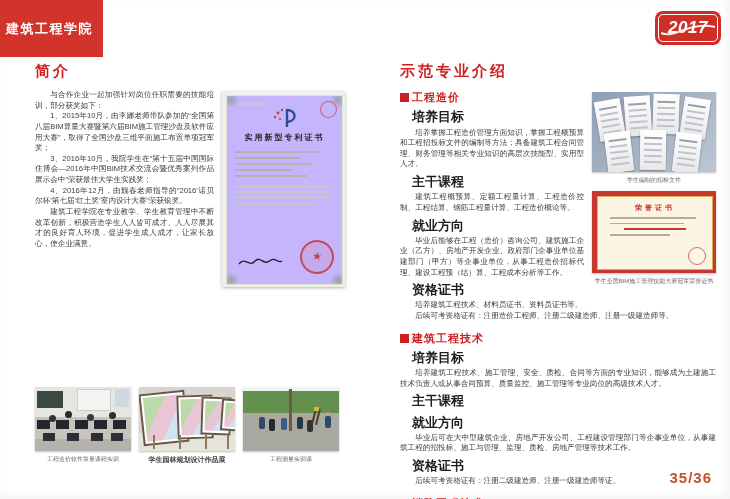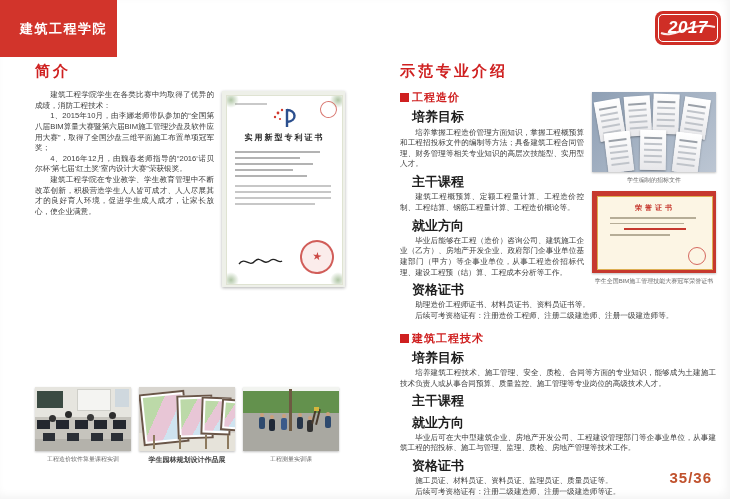--- a/index.html
+++ b/index.html
@@ -1,37 +1,37 @@
 <!DOCTYPE html>
 <html><head>
 <meta charset="utf-8">
 <style>
   html,body{margin:0;padding:0;background:#e9e9e9;}
   .page{position:relative;width:730px;height:499px;background:#ffffff;overflow:hidden;
         font-family:"Liberation Sans","DejaVu Sans",sans-serif;
         box-shadow:inset -3px -3px 8px rgba(0,0,0,.05);}
   
-  .banner{position:absolute;left:0;top:0;width:117px;height:57px;background:#d2342b;
+  .banner{position:absolute;left:0;top:0;width:103px;height:57px;background:#d2342b;
           display:flex;align-items:center;justify-content:flex-end;padding-right:10px;box-sizing:border-box;}
   .banner .dept{color:#fff;font-weight:bold;font-size:13px;letter-spacing:1.5px;}
   .badge{position:absolute;right:9px;top:11px;width:66px;height:34px;background:#cf2e26;border-radius:8px;
          display:flex;align-items:center;justify-content:center;}
   .badge .inner{position:relative;width:58px;height:26px;border:1.5px solid #fff;border-radius:5px;
          display:flex;align-items:center;justify-content:center;}
   .badge .yr{color:#fff;font-weight:800;font-style:italic;font-size:17px;letter-spacing:.5px;position:relative;z-index:2;}
   .badge svg{position:absolute;left:0;top:0;z-index:3;}
   
   .pg-title{color:#cf2020;font-size:15px;font-weight:bold;letter-spacing:3px;margin:0 0 9px 0;}
   .cn{font-size:7.6px;line-height:1.4;color:#3c3c3c;text-align:justify;}
   .cn p{margin:0;text-indent:2em;}
   
   .left-page{position:absolute;left:35px;top:62px;width:310px;}
   .patent{float:right;width:123px;height:196px;margin:1px 0 5px 8px;background:#eef0e9;
           box-shadow:0 1px 3px rgba(0,0,0,.3);padding:4px;box-sizing:border-box;}
-  .patent .paper{position:relative;width:100%;height:100%;background:#ffffff;border:1px solid #dfe3d2;overflow:hidden;}
+  .patent .paper{position:relative;width:100%;height:100%;background:#c4b5fd;border:1px solid #dfe3d2;overflow:hidden;}
   .leaf{position:absolute;width:16px;height:16px;background:radial-gradient(circle at 50% 50%,rgba(110,150,90,.55),rgba(110,150,90,0) 70%);}
   .bar{background:#b3b3b3;height:2px;margin:4px 8px 0 8px;}
   .patent .title{font-size:8px;font-weight:bold;letter-spacing:2px;color:#2a2a2a;text-align:center;margin-top:3px;}
   .stamp{position:absolute;right:5px;top:5px;width:15px;height:15px;border:1px solid rgba(200,60,50,.7);
          border-radius:50%;transform:rotate(-18deg);}
   .seal{position:absolute;right:8px;bottom:10px;width:30px;height:30px;border:2px solid rgba(195,45,40,.75);
         border-radius:50%;background:rgba(220,70,60,.10);display:flex;align-items:center;justify-content:center;
         color:rgba(195,45,40,.85);font-size:11px;transform:rotate(8deg);}
   .sig{position:absolute;left:10px;bottom:14px;}
   .photo-row{position:absolute;left:35px;top:387px;width:312px;display:flex;gap:8px;}
@@ -116,22 +116,23 @@
           <div class="bar" style="width:96px;background:#c7c7c7;"></div>
           <div class="bar" style="width:96px;background:#c7c7c7;"></div>
           <div class="bar" style="width:80px;background:#c7c7c7;"></div>
           <svg class="sig" width="46" height="16">
             <path d="M2,10 C8,2 12,14 18,7 C24,1 26,13 34,6 C38,3 42,10 45,7" stroke="#222" stroke-width="1.3" fill="none"></path>
           </svg>
           <div class="seal">★</div>
         </div>
       </div>
 
-      <p>建筑工程学院学生在各类比赛中均取得了优异的成绩，消防工程技术：</p>
+      <p>与合作企业一起加强针对岗位任职需要的技能培训，部分获奖如下：</p>
       <p>1、2015年10月，由李娜老师带队参加的“全国第八届BIM算量大赛暨第六届BIM施工管理沙盘及软件应用大赛”，取得了全国沙盘三维平面施工布置单项冠军奖；</p>
+      <p>3、2016年10月，我院学生在“第十五届中国国际住博会—2016年中国BIM技术交流会暨优秀案列作品展示会中”荣获最佳大学生实践奖；</p>
       <p>4、2016年12月，由魏春老师指导的“2016‘诺贝尔杯’第七届‘红土奖’室内设计大赛”荣获银奖。</p>
       <p>建筑工程学院在专业教学、学生教育管理中不断改革创新，积极营造学生人人皆可成才、人人尽展其才的良好育人环境，促进学生成人成才，让家长放心，使企业满意。</p>
     </div>
   </div>
 
   <div class="photo-row">
     <div class="ph-item">
       <div class="ph lab">
         <div style="position:absolute;left:2px;top:4px;width:26px;height:17px;background:#3a4a42;"></div>
         <div style="position:absolute;left:42px;top:2px;width:32px;height:20px;background:#f4f4f2;border:1px solid #cfcfc9;"></div>
@@ -209,34 +210,33 @@
         <span class="sq"></span>
         <span>工程造价</span>
       </div>
       <div class="sub">培养目标</div>
       <p>培养掌握工程造价管理方面知识，掌握工程概预算和工程招投标文件的编制等方法；具备建筑工程合同管理、财务管理等相关专业知识的高层次技能型、实用型人才。</p>
       <div class="sub">主干课程</div>
       <p>建筑工程概预算、定额工程量计算、工程造价控制、工程结算、钢筋工程量计算、工程造价概论等。</p>
       <div class="sub">就业方向</div>
       <p>毕业后能够在工程（造价）咨询公司、建筑施工企业（乙方）、房地产开发企业、政府部门企事业单位基建部门（甲方）等企事业单位，从事工程造价招标代理、建设工程预（结）算、工程成本分析等工作。</p>
       <div class="sub">资格证书</div>
-      <p>助理造价工程师证书、材料员证书、资料员证书等。</p>
+      <p>培养建筑工程技术、材料员证书、资料员证书等。</p>
       <p>后续可考资格证有：注册造价工程师、注册二级建造师、注册一级建造师等。</p>
 
       <div class="sec-h">
         <span class="sq"></span>
         <span>建筑工程技术</span>
       </div>
       <div class="sub">培养目标</div>
       <p>培养建筑工程技术、施工管理、安全、质检、合同等方面的专业知识，能够成为土建施工技术负责人或从事合同预算、质量监控、施工管理等专业岗位的高级技术人才。</p>
       <div class="sub">主干课程</div>
       <div class="sub">就业方向</div>
       <p>毕业后可在大中型建筑企业、房地产开发公司、工程建设管理部门等企事业单位，从事建筑工程的招投标、施工与管理、监理、质检、房地产管理等技术工作。</p>
       <div class="sub">资格证书</div>
-      <p>施工员证、材料员证、资料员证、监理员证、质量员证等。</p>
       <p>后续可考资格证有：注册二级建造师、注册一级建造师等证。</p>
 
       <div class="sec-h">
         <span class="sq"></span>
         <span>消防工程技术</span>
       </div>
 
     </div>
   </div>
 

